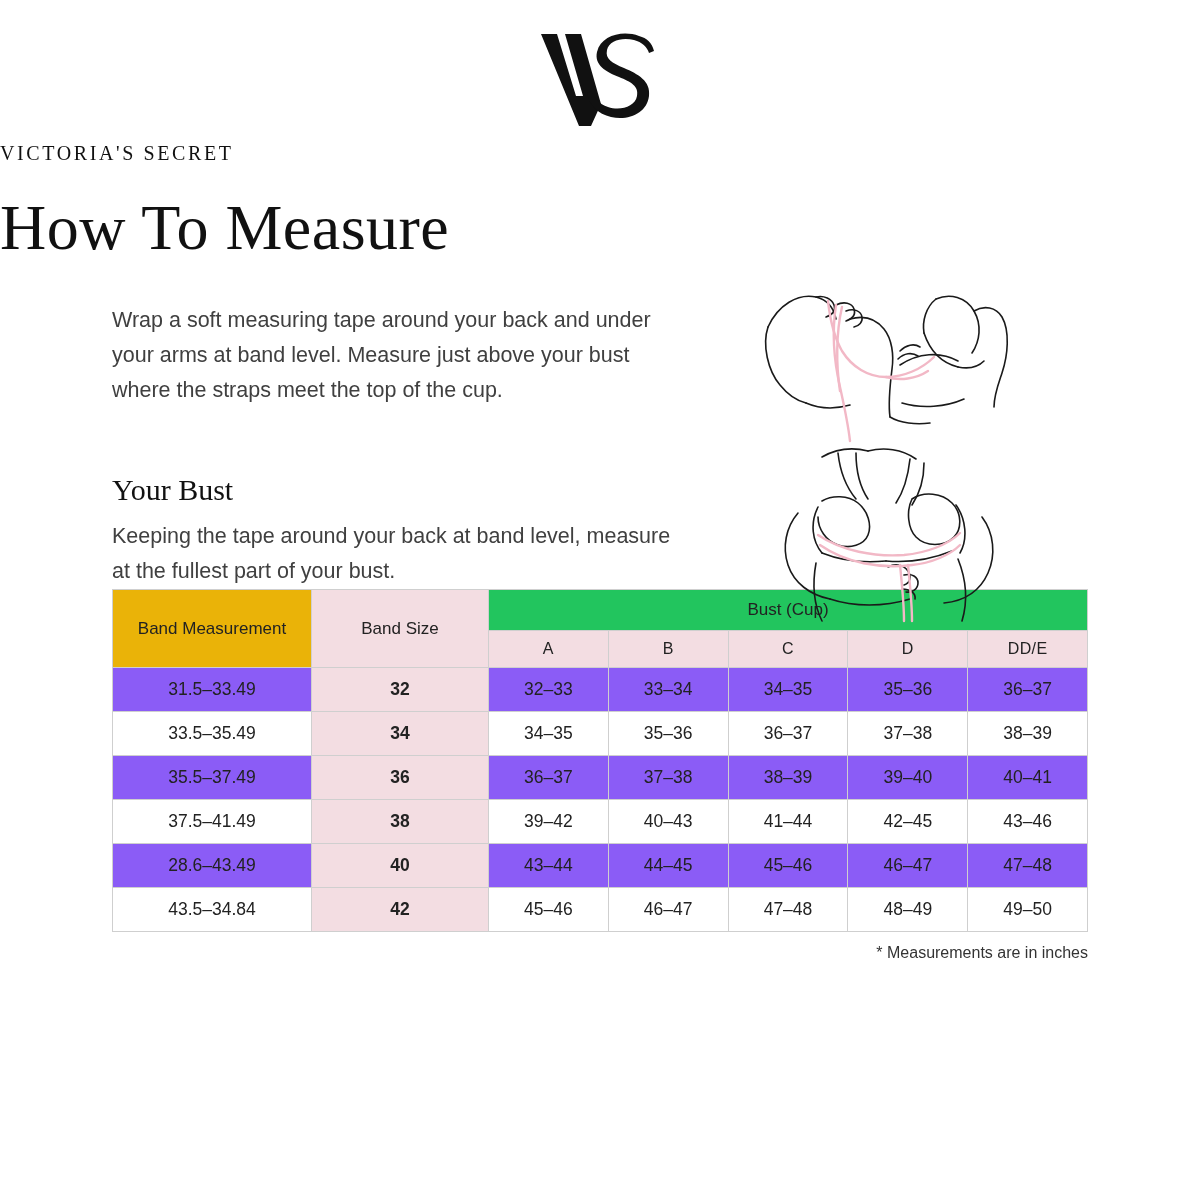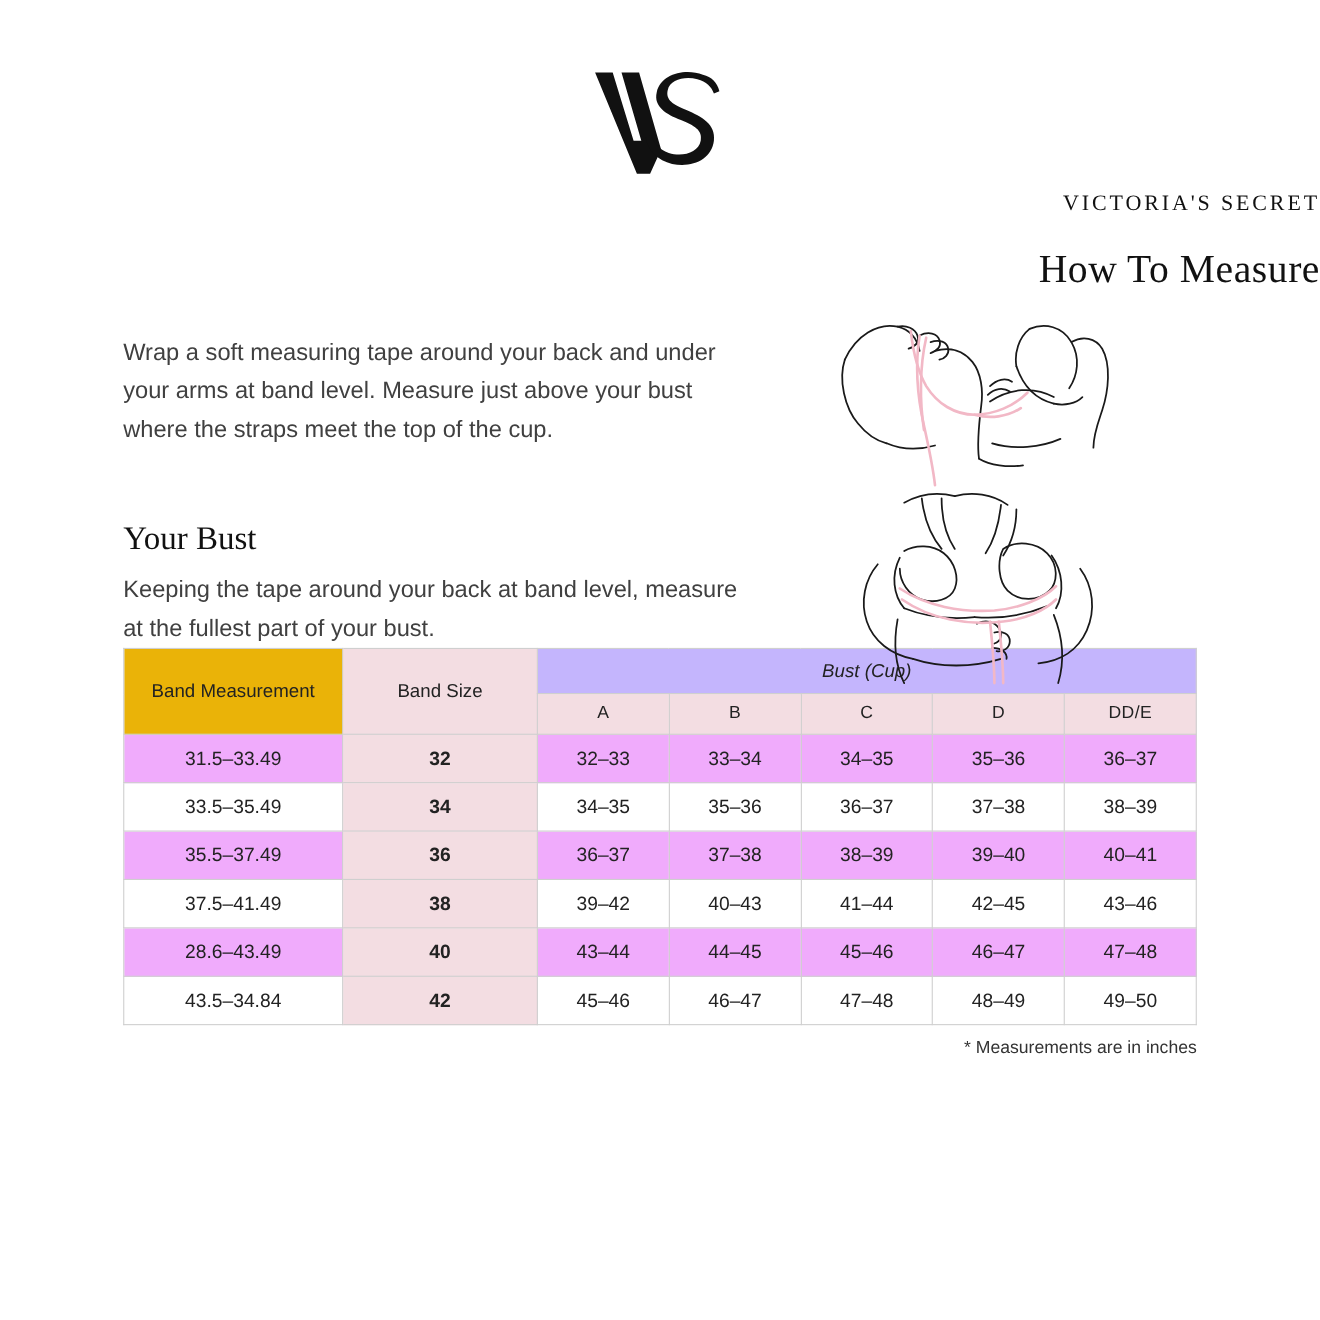--- a/index.html
+++ b/index.html
@@ -16,44 +16,43 @@
   }
   .page {
     position: relative;
     width: 1200px;
     height: 1200px;
     box-sizing: border-box;
   }
 
   
   .brand {
-    text-align: right;
-    padding-top: 58px;
+    text-align: left;
+    padding-top: 26px;
   }
   .brand-mark {
     display: block;
     margin: 0 auto;
   }
   .brand-name {
     margin-top: 8px;
     font-family: "Liberation Serif", serif;
     font-size: 20px;
     letter-spacing: 2.6px;
     color: #111;
   }
 
   .page-title {
-    text-align: right;
+    text-align: left;
     font-family: "Liberation Serif", serif;
     font-weight: normal;
-    font-size: 36px;
+    font-size: 64px;
     letter-spacing: 0.5px;
     margin: 26px 0 0 0;
     color: #111;
-    padding-left: 44px;
   }
 
   
   .section {
     position: relative;
     margin-top: 38px;
     padding-left: 112px;
   }
   .section-heading {
     font-family: "Liberation Serif", serif;
@@ -108,39 +107,38 @@
     font-size: 17px;
     padding: 10px 4px;
     line-height: 1.3;
     background: #eab308;
   }
   th.hdr-band-size {
     background: #f3dde2;
     font-size: 17px;
   }
   th.hdr-bust {
-    background: #c4b5fd;
+    background: #22c55e;
     font-size: 17px;
     padding: 10px 4px;
-    font-style: italic;
   }
   th.cup {
     background: #f3dde2;
     font-size: 16px;
     font-weight: bold;
     padding: 9px 4px;
     letter-spacing: 0.4px;
   }
   td {
     font-size: 17.5px;
     padding: 11px 4px;
   }
   tr.shaded td.meas,
   tr.shaded td.cupval {
-    background: #f0abfc;
+    background: #8b5cf6;
     margin-left: 36px;
   }
   tr td.band {
     background: #f3dde2;
     font-weight: bold;
     font-size: 17.5px;
   }
   .footnote {
     text-align: right;
     width: 976px;

